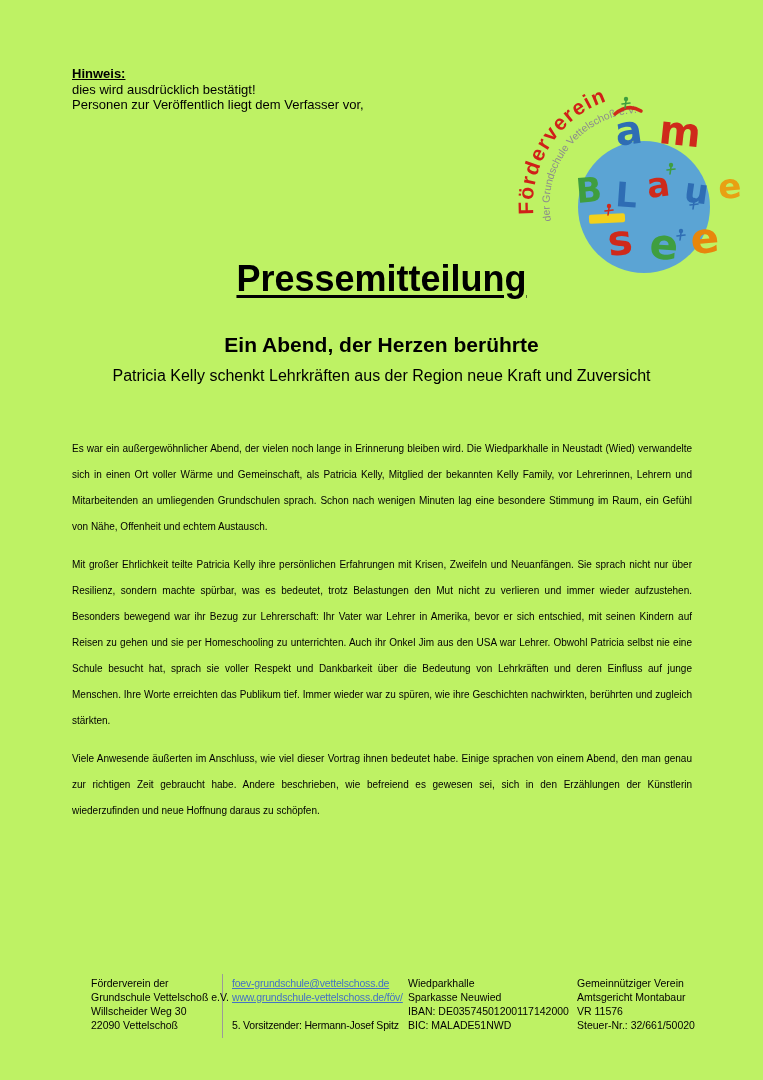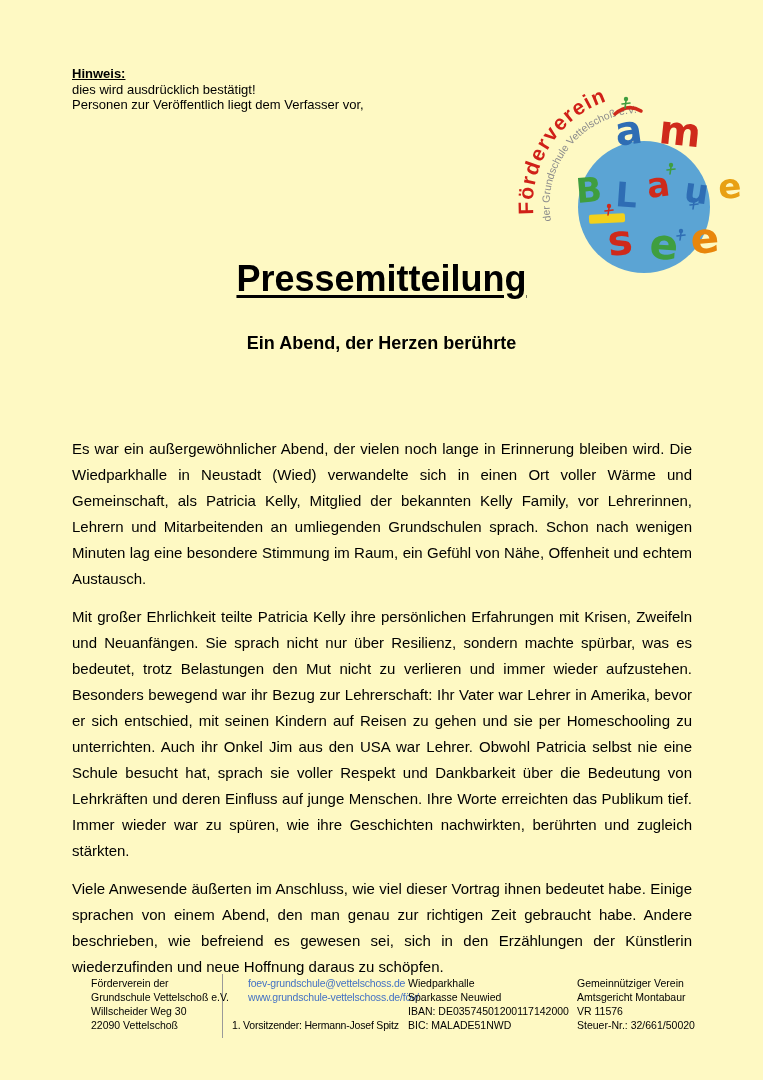--- a/index.html
+++ b/index.html
@@ -1,49 +1,49 @@
 <!DOCTYPE html>
 <html><head>
 <meta charset="utf-8">
 <style>
   html,body{margin:0;padding:0;background:#e8e8e8;}
   .page{
     position:relative;
     width:763px;height:1080px;
     margin:0 auto;
-    background:#fef9c3;
+    background:#bef264;
     font-family:"Liberation Sans", sans-serif;
     color:#000;
     overflow:hidden;
   }
   
   .hinweis{position:absolute;left:72px;top:66px;width:320px;font-size:13px;line-height:15.5px;}
   .hinweis-title{font-weight:bold;text-decoration:underline;}
   
   .logo{position:absolute;left:513px;top:68px;width:232px;height:232px;}
   
   .doc-title{position:absolute;left:0;top:258px;width:100%;text-align:center;
     font-size:36px;font-weight:bold;text-decoration:underline;text-underline-offset:4px;}
   .headline{position:absolute;left:0;top:333px;width:100%;text-align:center;
-    font-size:18px;font-weight:bold;}
+    font-size:21px;font-weight:bold;}
   .subheadline{position:absolute;left:0;top:367px;width:100%;text-align:center;
     font-size:16px;}
   
   .body-text{position:absolute;left:72px;top:436px;width:620px;
-    font-size:15px;line-height:26px;text-align:justify;}
+    font-size:10px;line-height:26px;text-align:justify;}
   .body-text p{margin:0 0 12px 0;}
   
   .footer{position:absolute;left:0;top:976px;width:763px;font-size:10.5px;line-height:14px;}
   .fcol{position:absolute;top:0;white-space:nowrap;}
   .fcol-1{left:72px;width:150px;margin-left:19px;}
   .fcol-2{left:232px;width:172px;letter-spacing:-0.2px;}
   .fcol-3{left:408px;width:170px;}
   .fcol-4{left:577px;width:140px;}
   .fdivider{position:absolute;left:222px;top:-2px;width:1px;height:64px;background:#9a9a9a;}
-  .flink{color:#4472C4;cursor:pointer;display:block;margin-left:16px;}
+  .flink{color:#4472C4;text-decoration:underline;cursor:pointer;display:block;}
   .fspacer{height:14px;}
 </style>
 </head>
 <body>
 
 <div class="page">
 
   <div class="hinweis">
     <div class="hinweis-title">Hinweis:</div>
     <div>dies wird ausdrücklich bestätigt!</div>
@@ -114,20 +114,21 @@
       <g stroke-width="1.6" stroke-linecap="round">
         <circle cx="168" cy="163" r="2.2" fill="#2e6db4"></circle>
           <line x1="168" y1="165" x2="167" y2="172" stroke="#2e6db4"></line>
           <line x1="164" y1="168" x2="172" y2="167" stroke="#2e6db4"></line>
       </g>
     </svg>
   </div>
 
   <div class="doc-title">Pressemitteilung</div>
   <div class="headline">Ein Abend, der Herzen berührte</div>
+  <div class="subheadline">Patricia Kelly schenkt Lehrkräften aus der Region neue Kraft und Zuversicht</div>
 
   <div class="body-text">
     <p>Es war ein außergewöhnlicher Abend, der vielen noch lange in Erinnerung bleiben wird. Die Wiedparkhalle in Neustadt (Wied) verwandelte sich in einen Ort voller Wärme und Gemeinschaft, als Patricia Kelly, Mitglied der bekannten Kelly Family, vor Lehrerinnen, Lehrern und Mitarbeitenden an umliegenden Grundschulen sprach. Schon nach wenigen Minuten lag eine besondere Stimmung im Raum, ein Gefühl von Nähe, Offenheit und echtem Austausch.</p>
     <p>Mit großer Ehrlichkeit teilte Patricia Kelly ihre persönlichen Erfahrungen mit Krisen, Zweifeln und Neuanfängen. Sie sprach nicht nur über Resilienz, sondern machte spürbar, was es bedeutet, trotz Belastungen den Mut nicht zu verlieren und immer wieder aufzustehen. Besonders bewegend war ihr Bezug zur Lehrerschaft: Ihr Vater war Lehrer in Amerika, bevor er sich entschied, mit seinen Kindern auf Reisen zu gehen und sie per Homeschooling zu unterrichten. Auch ihr Onkel Jim aus den USA war Lehrer. Obwohl Patricia selbst nie eine Schule besucht hat, sprach sie voller Respekt und Dankbarkeit über die Bedeutung von Lehrkräften und deren Einfluss auf junge Menschen. Ihre Worte erreichten das Publikum tief. Immer wieder war zu spüren, wie ihre Geschichten nachwirkten, berührten und zugleich stärkten.</p>
     <p>Viele Anwesende äußerten im Anschluss, wie viel dieser Vortrag ihnen bedeutet habe. Einige sprachen von einem Abend, den man genau zur richtigen Zeit gebraucht habe. Andere beschrieben, wie befreiend es gewesen sei, sich in den Erzählungen der Künstlerin wiederzufinden und neue Hoffnung daraus zu schöpfen.</p>
   </div>
 
   <div class="footer">
     <div class="fdivider"></div>
 
@@ -135,21 +136,21 @@
       <div>Förderverein der</div>
       <div>Grundschule Vettelschoß e.V.</div>
       <div>Willscheider Weg 30</div>
       <div>22090 Vettelschoß</div>
     </div>
 
     <div class="fcol fcol-2">
       <a class="flink">foev-grundschule@vettelschoss.de</a>
       <a class="flink">www.grundschule-vettelschoss.de/föv/</a>
       <div class="fspacer"></div>
-      <div>1. Vorsitzender: Hermann-Josef Spitz</div>
+      <div>5. Vorsitzender: Hermann-Josef Spitz</div>
     </div>
 
     <div class="fcol fcol-3">
       <div>Wiedparkhalle</div>
       <div>Sparkasse Neuwied</div>
       <div>IBAN: DE03574501200117142000</div>
       <div>BIC: MALADE51NWD</div>
     </div>
 
     <div class="fcol fcol-4">

